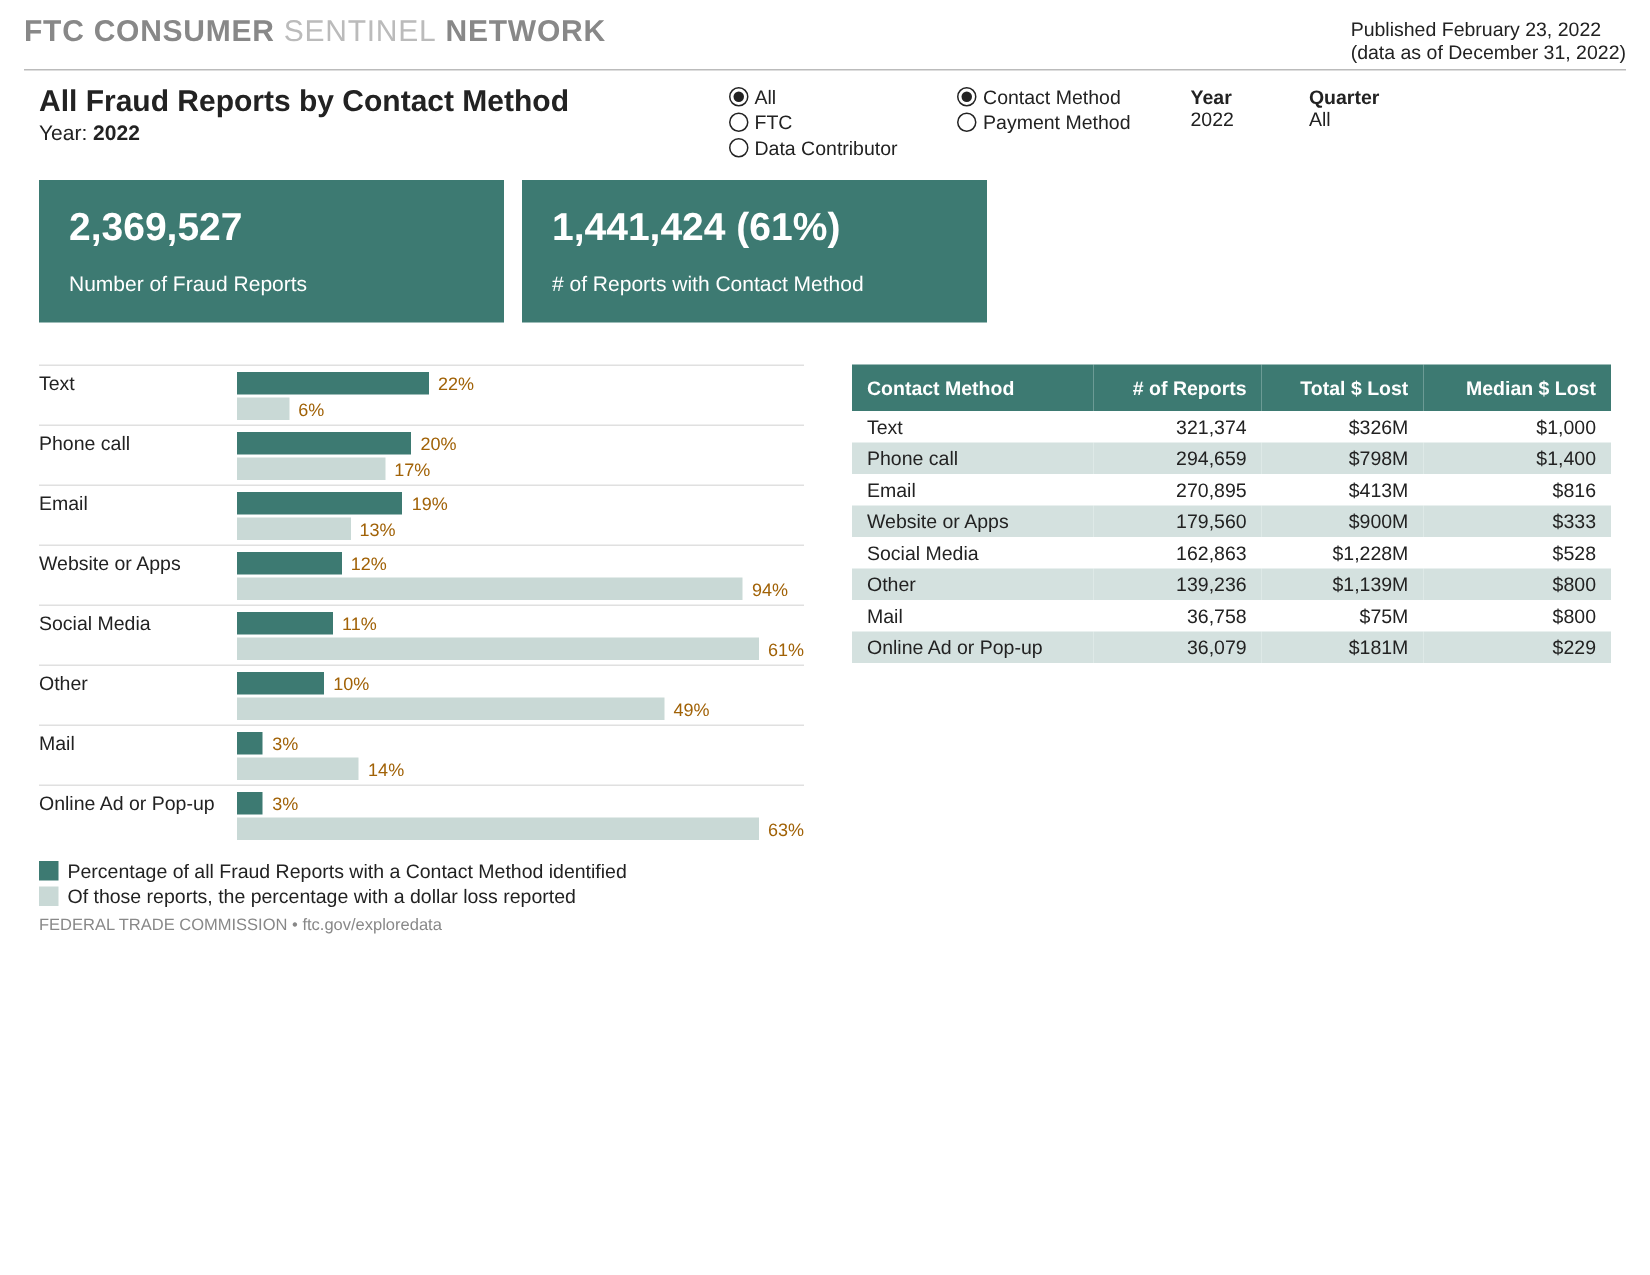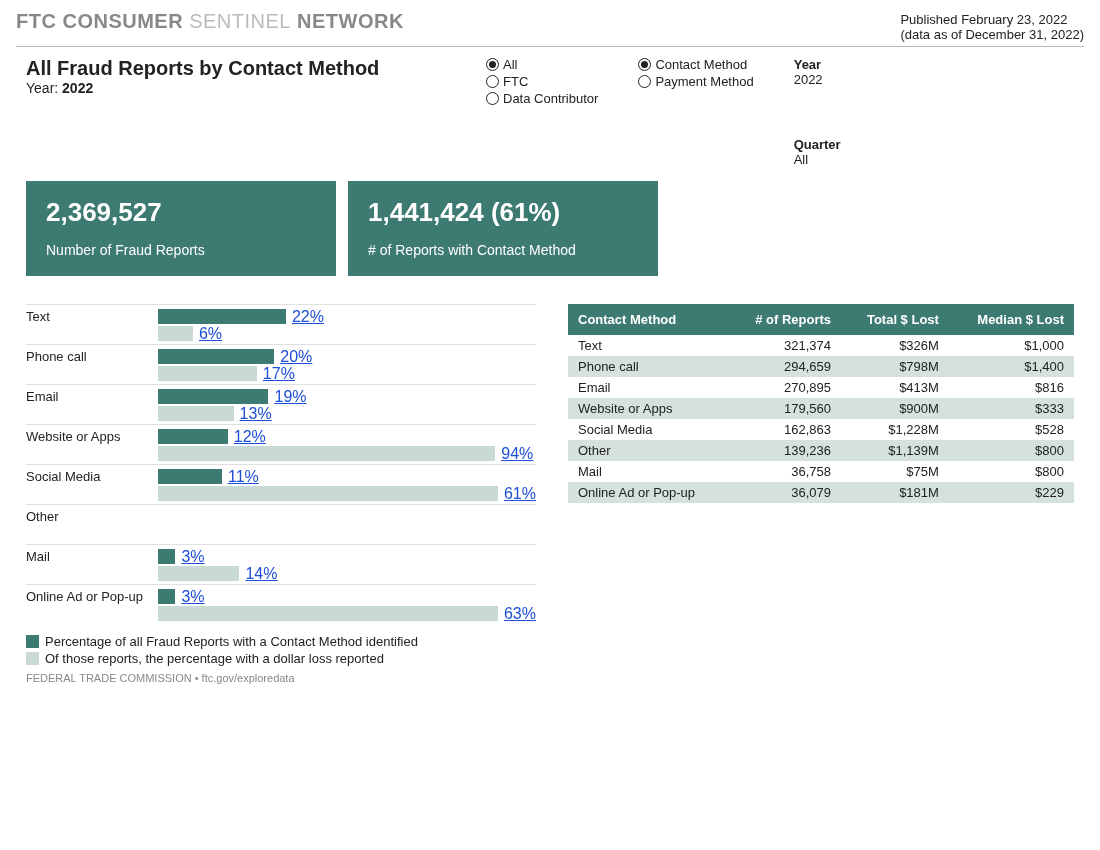--- a/index.html
+++ b/index.html
@@ -84,21 +84,21 @@
     padding-top: 2px;
     padding-right: 4px;
   }
   .bar-pair { flex: 1; display: flex; flex-direction: column; gap: 2px; padding-top:2px; }
   .bar-wrap { display: flex; align-items: center; height: 15px; }
   .bar {
     height: 15px;
   }
   .bar.dark { background: #3D7A72; }
   .bar.light { background: #c9d9d6; }
-  .bar-val { font-size: 16px; margin-left: 6px; color: #1d4ed8; text-decoration: underline; }
+  .bar-val { font-size: 12px; margin-left: 6px; color: #a16207; }
 
   .legend { margin-top: 10px; font-size: 13px; }
   .legend-row { display: flex; align-items: center; gap: 6px; margin-bottom: 2px; }
   .legend-sw { width: 13px; height: 13px; }
   .legend-sw.dark { background: #3D7A72; }
   .legend-sw.light { background: #c9d9d6; }
 
   .table-title { font-size: 17px; font-weight: 700; margin-bottom: 12px; }
   table.data { width: 100%; border-collapse: collapse; font-size: 13px; }
   table.data th {
@@ -167,21 +167,21 @@
     <div class="filter-col" id="method-col">
         <div class="radio-item">
           <span class="radio-circle selected"></span>
           <span>Contact Method</span>
         </div>
         <div class="radio-item">
           <span class="radio-circle"></span>
           <span>Payment Method</span>
         </div>
       </div>
-    <div class="filter-col" id="info-col" style="flex-direction: column; gap: 50px;">
+    <div class="filter-col" id="info-col" style="flex-direction: row; gap: 50px;">
         <div class="info-col">
           <div class="info-label">Year</div>
           <div>2022</div>
         </div>
         <div class="info-col">
           <div class="info-label">Quarter</div>
           <div>All</div>
         </div>
       </div>
   </div>
@@ -260,20 +260,30 @@
                 <span class="bar-val">11%</span>
               </div>
               <div class="bar-wrap">
                 <div class="bar light" style="width: 93.8462%;"></div>
                 <span class="bar-val">61%</span>
               </div>
             </div>
           </div>
           <div class="bar-row">
             <div class="bar-label">Other</div>
+            <div class="bar-pair">
+              <div class="bar-wrap">
+                <div class="bar dark" style="width: 15.3846%;"></div>
+                <span class="bar-val">10%</span>
+              </div>
+              <div class="bar-wrap">
+                <div class="bar light" style="width: 75.3846%;"></div>
+                <span class="bar-val">49%</span>
+              </div>
+            </div>
           </div>
           <div class="bar-row">
             <div class="bar-label">Mail</div>
             <div class="bar-pair">
               <div class="bar-wrap">
                 <div class="bar dark" style="width: 4.61538%;"></div>
                 <span class="bar-val">3%</span>
               </div>
               <div class="bar-wrap">
                 <div class="bar light" style="width: 21.5385%;"></div>

